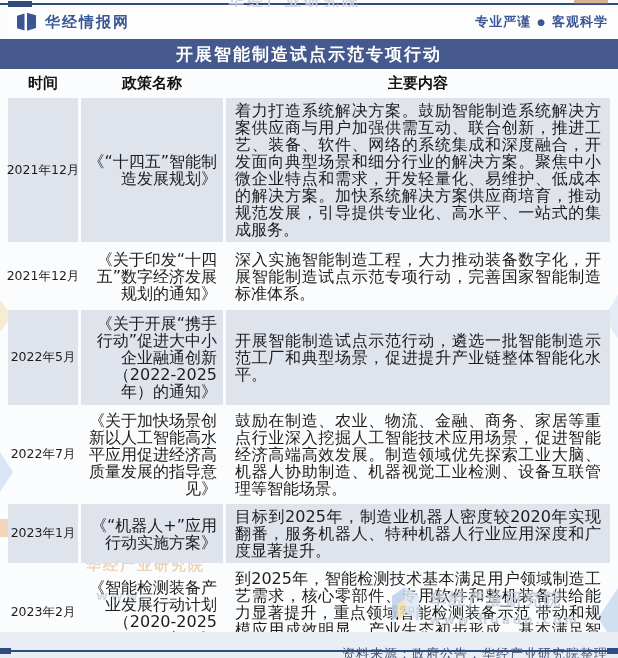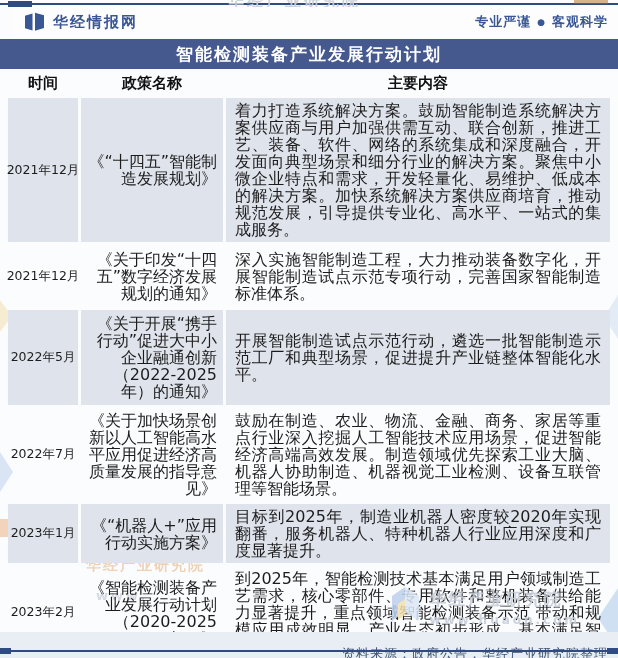--- a/index.html
+++ b/index.html
@@ -8,21 +8,21 @@
   .page { position:relative; width:618px; height:658px; background:#fbfcfe; overflow:hidden; }
 
   
   .top-rule { position:absolute; top:3px; left:0; right:0; height:2px; background:#2f4b80; }
   .top-rule-dash { position:absolute; top:1px; left:8px; width:24px; height:6px; background:#2f4b80; }
   .bottom-rule { position:absolute; top:650px; left:0; right:0; height:2px; background:#2f4b80; }
   .bottom-cap-left { position:absolute; top:648px; left:0; width:11px; height:6px; background:#2f4b80; }
   .bottom-cap-right { position:absolute; top:648px; right:0; width:11px; height:6px; background:#2f4b80; }
 
   
-  .brand-bar { position:absolute; top:7px; left:12px; right:0; height:30px; background:#fdfdfe;
+  .brand-bar { position:absolute; top:7px; left:4px; right:0; height:30px; background:#fdfdfe;
     display:flex; align-items:center; justify-content:space-between; padding:0 10px; }
   .brand-left { display:flex; align-items:center; }
   .logo { display:inline-flex; margin-right:7px; }
   .brand-name { color:#3a5795; font-size:15px; font-weight:bold; letter-spacing:2px; }
   .tagline { color:#3a5795; font-size:13px; font-weight:bold; letter-spacing:1px; display:flex; align-items:center; }
   .tagline .dot { font-size:9px; margin:0 6px; }
 
   
   .title-bar { position:absolute; top:39px; left:0; right:0; height:30px; background:#45598e;
     color:#ffffff; text-align:center; font-size:17px; font-weight:bold; line-height:30px; letter-spacing:2px; }
@@ -90,21 +90,21 @@
       </span>
       <span class="brand-name">华经情报网</span>
     </div>
     <div class="tagline">
       <span>专业严谨</span>
       <span class="dot">●</span>
       <span>客观科学</span>
     </div>
   </div>
 
-  <div class="title-bar">智能检测装备产业发展行动计划</div>
+  <div class="title-bar">开展智能制造试点示范专项行动</div>
 
   <div class="table">
     <div class="row header-row">
       <div class="cell">时间</div>
       <div class="cell">政策名称</div>
       <div class="cell">主要内容</div>
     </div>
 
     <div class="row stripe r1">
       <div class="cell time-cell">2021年12月</div>

